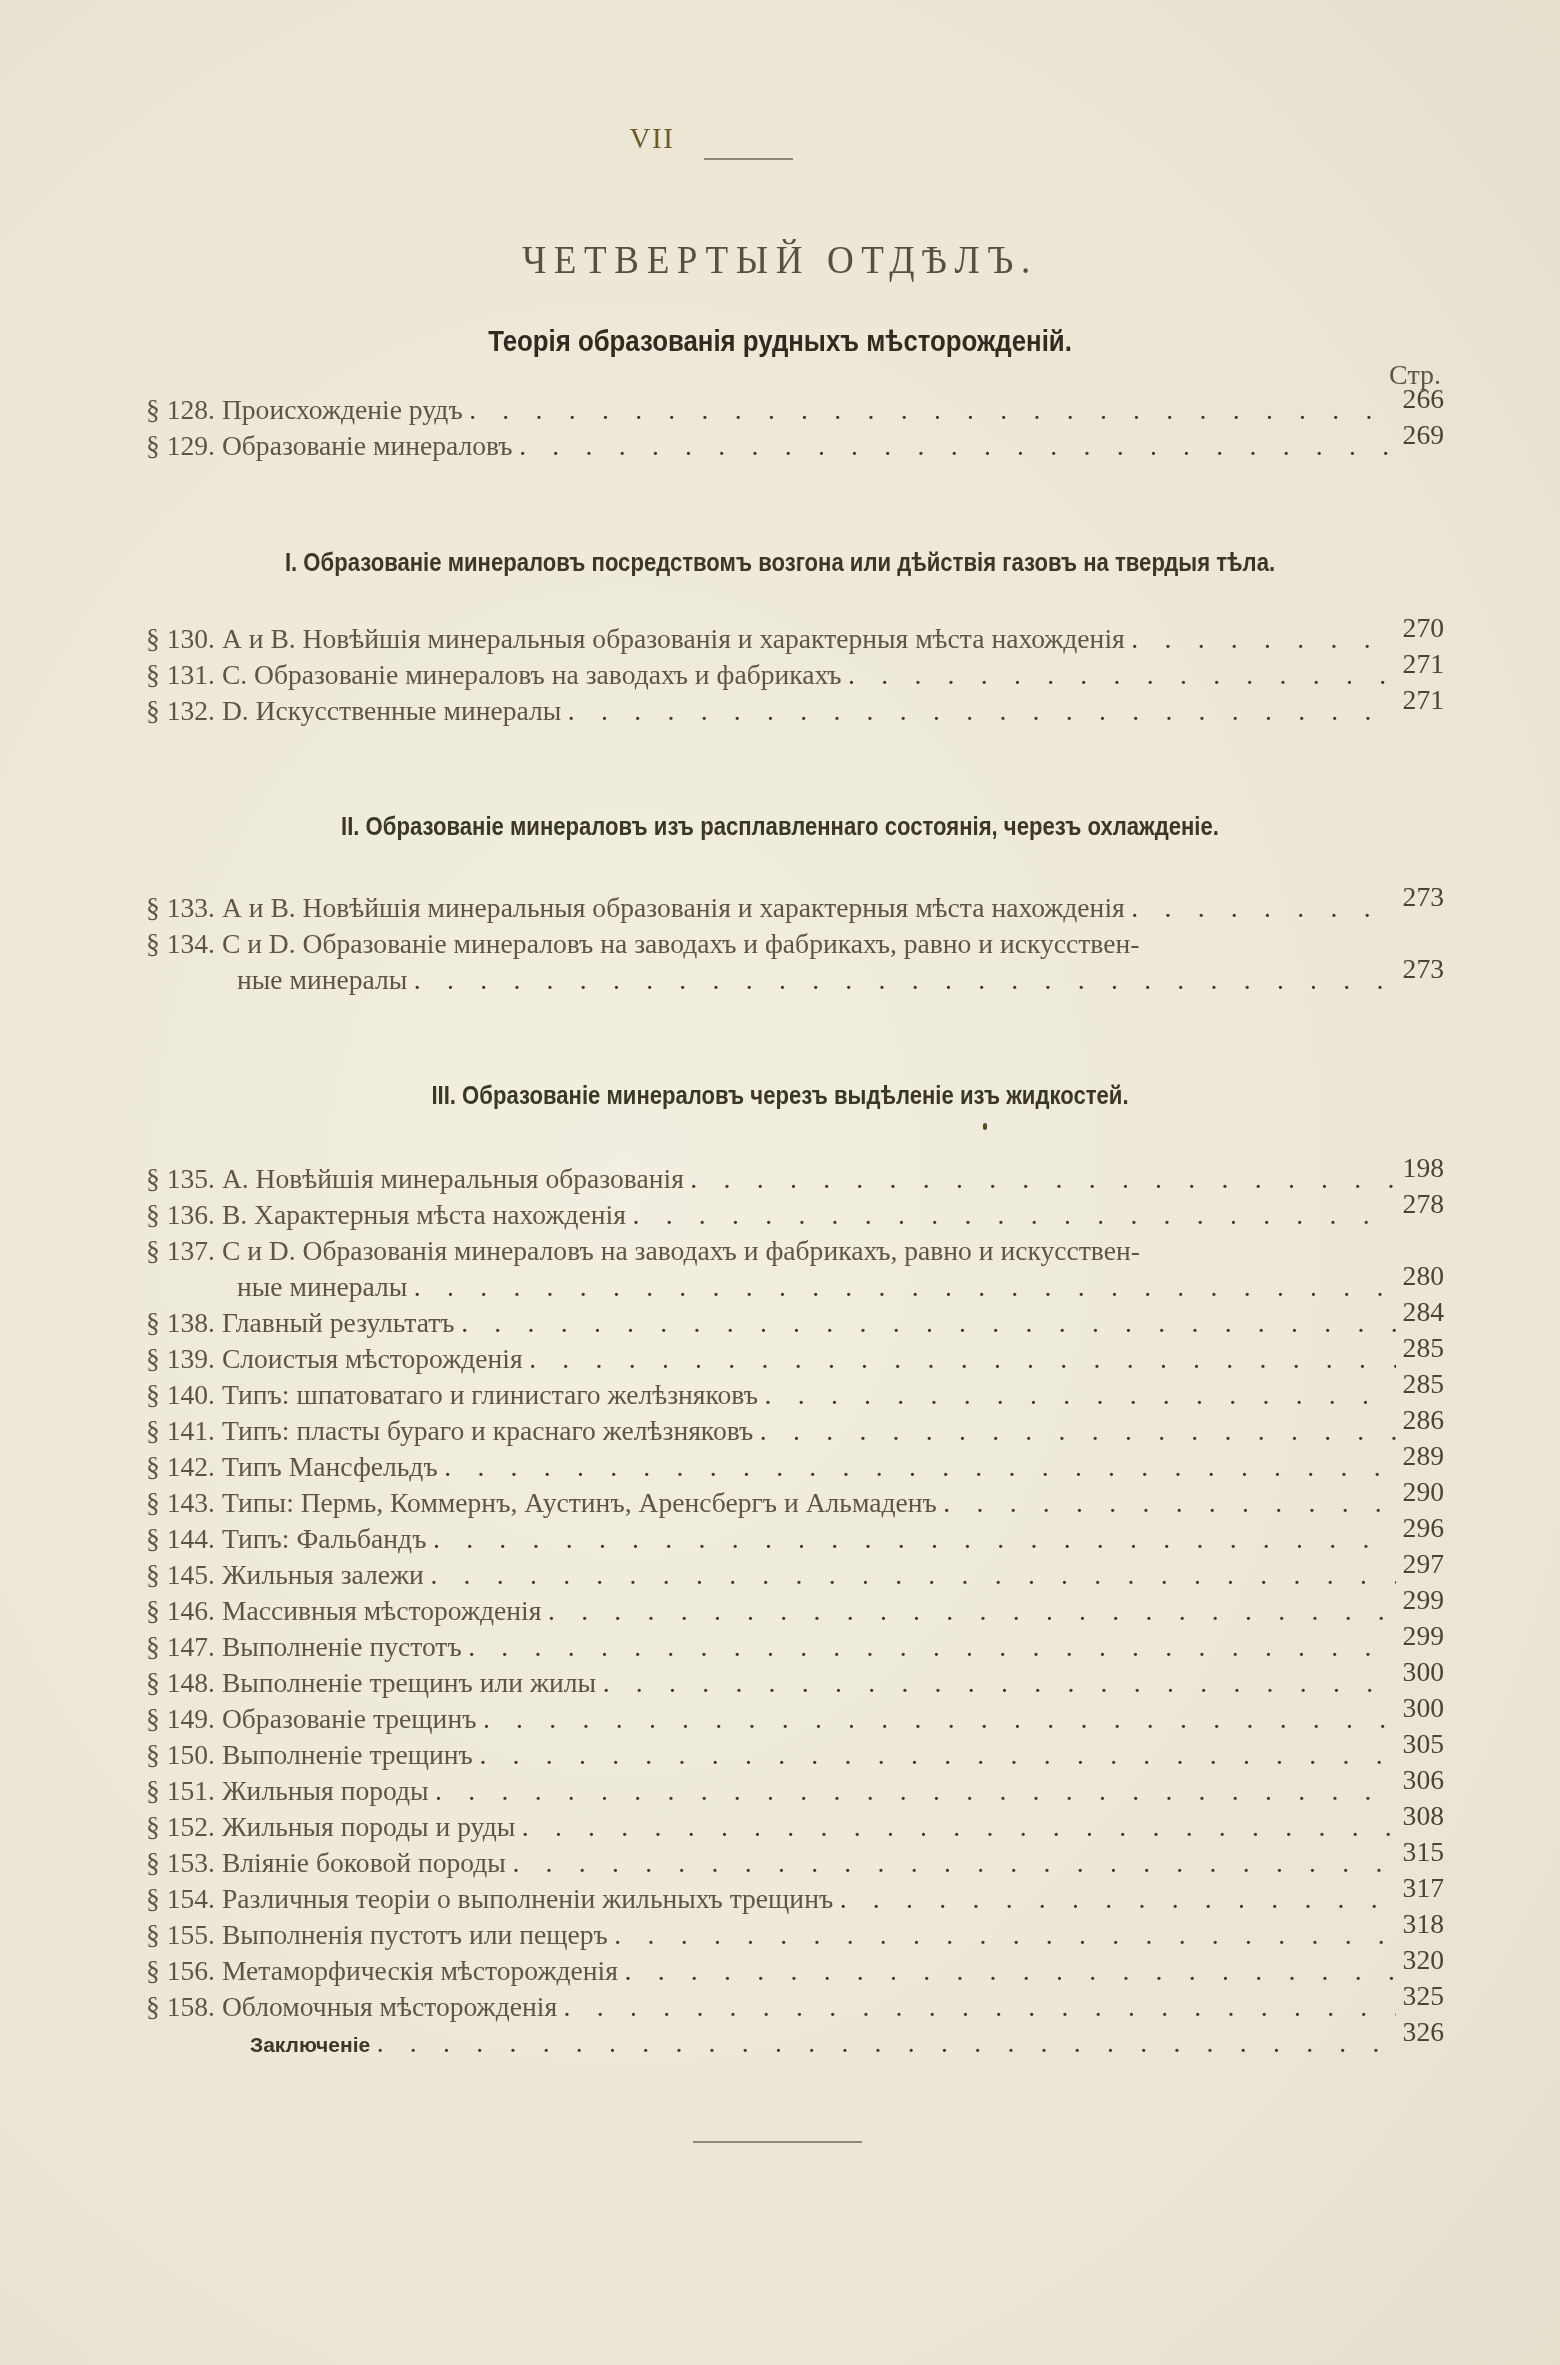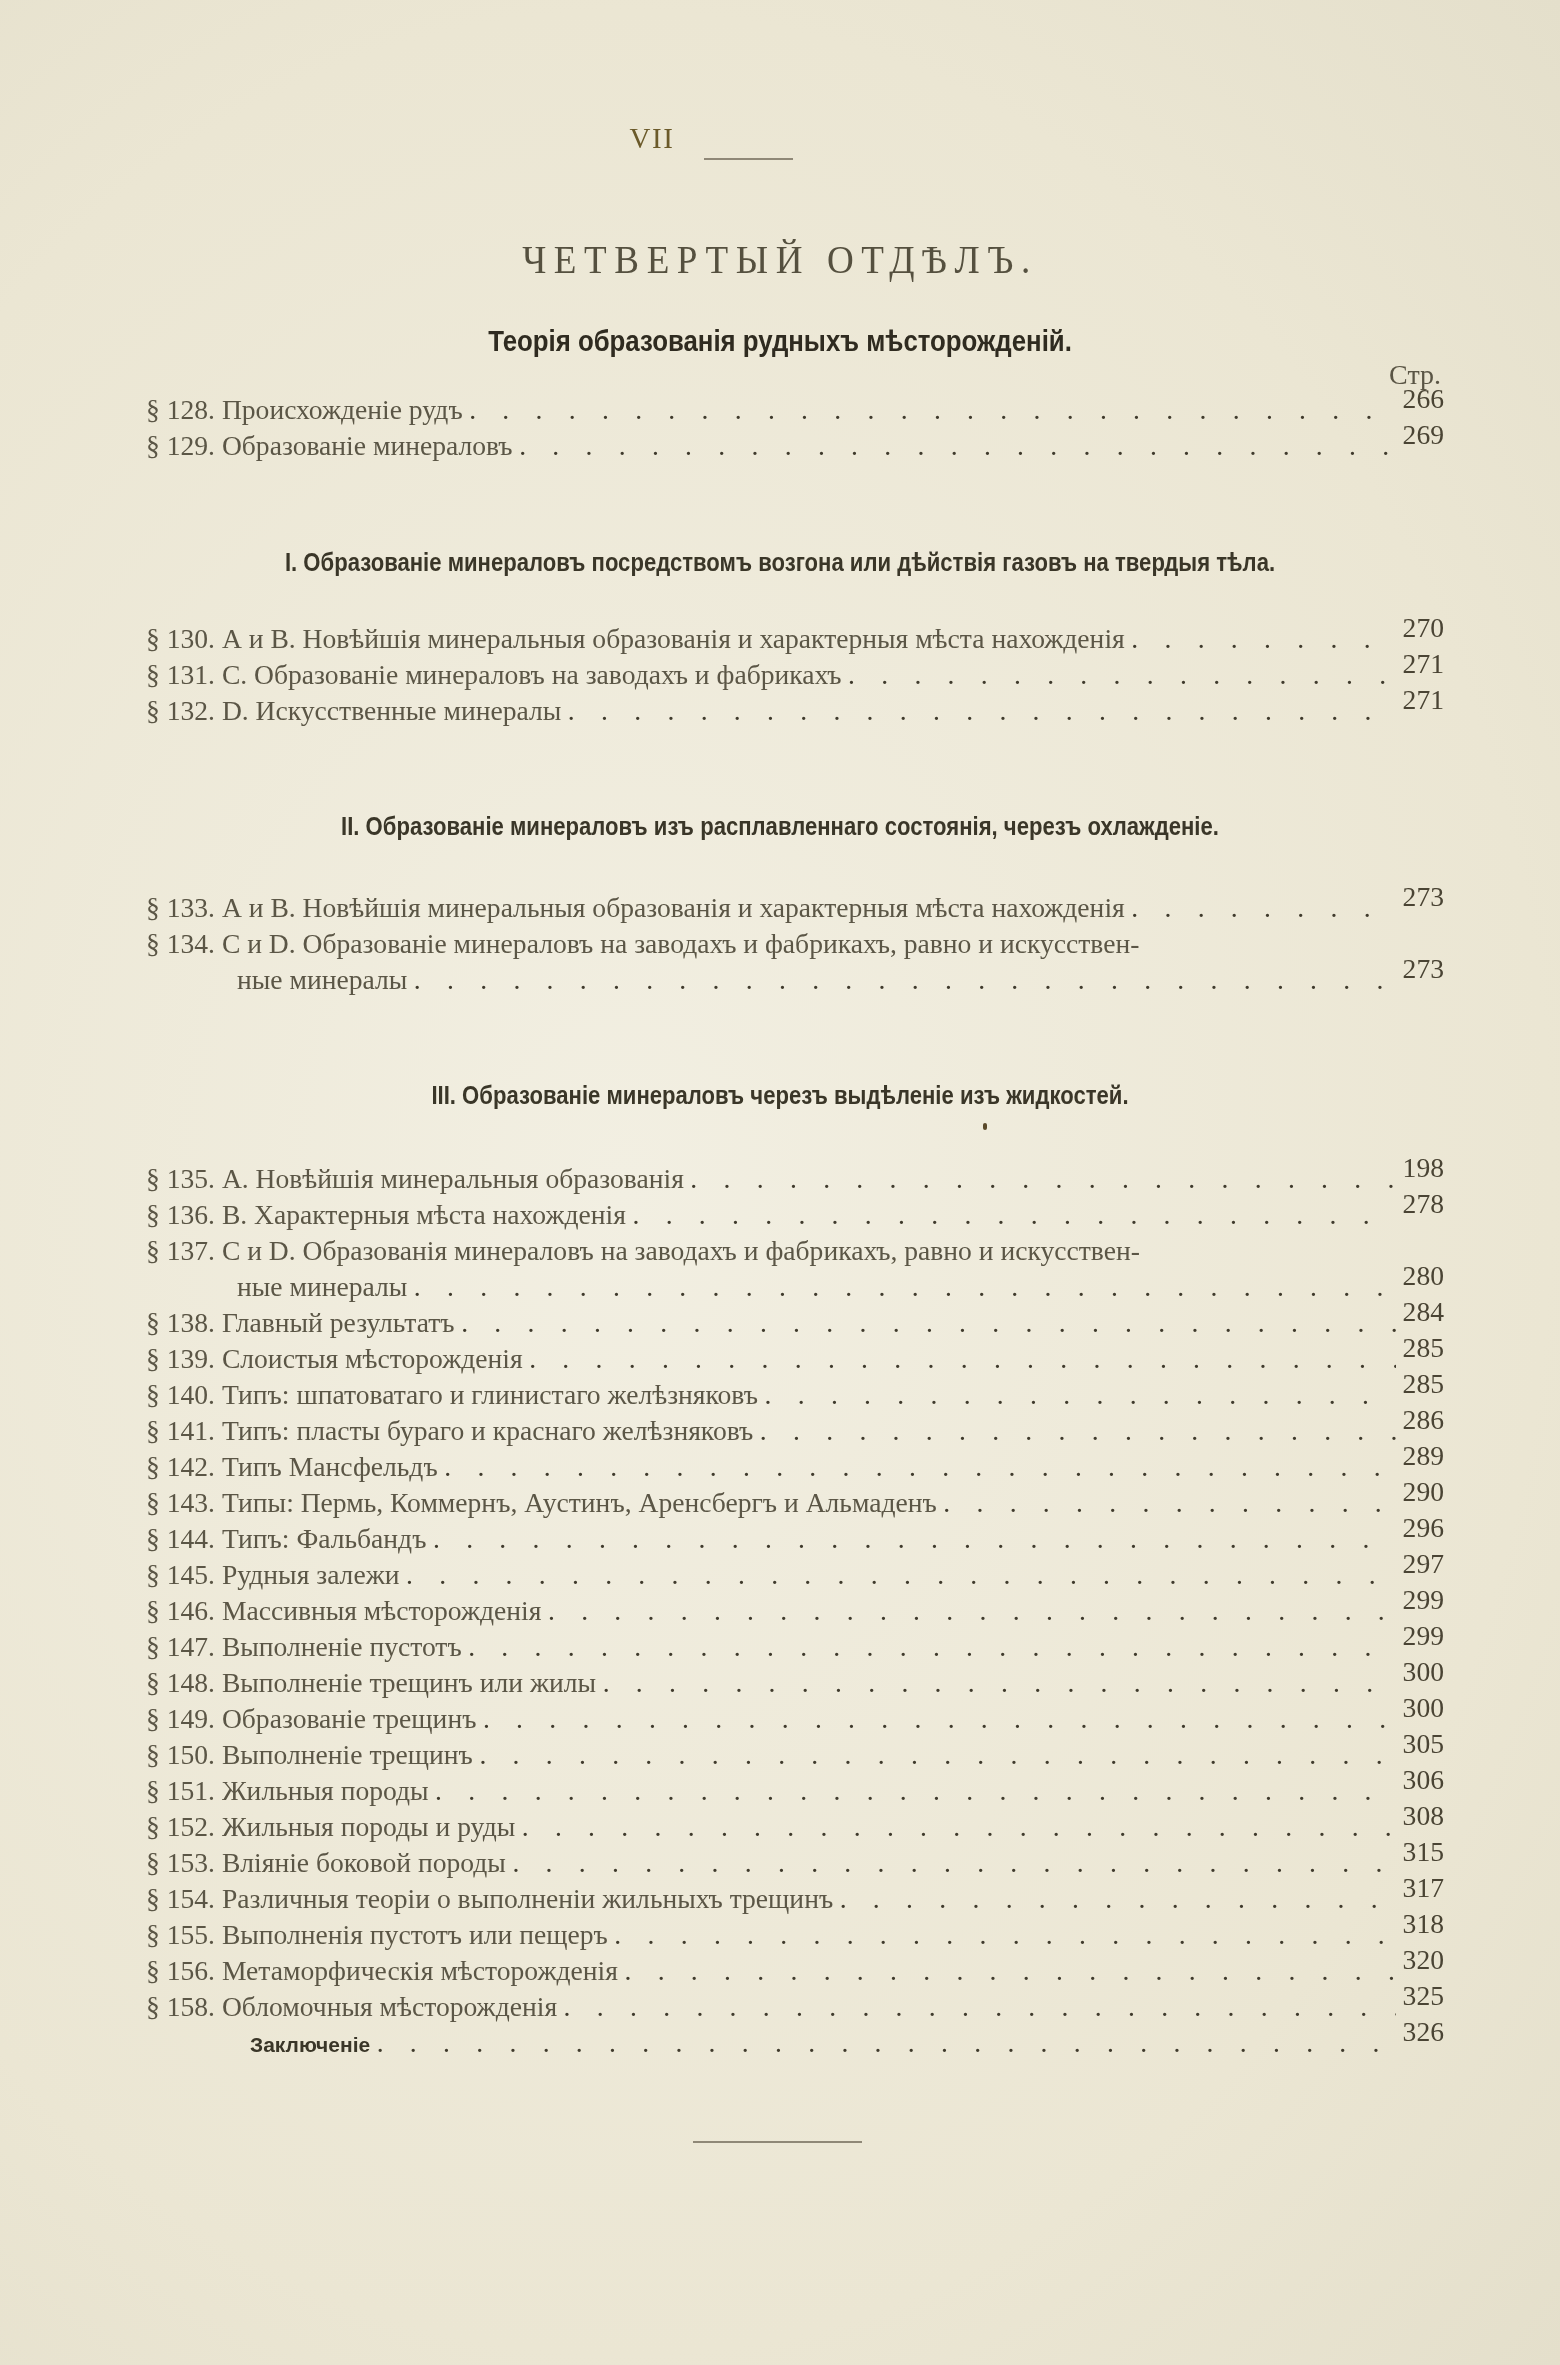--- a/index.html
+++ b/index.html
@@ -117,21 +117,21 @@
       <span class="dots"></span>
       <span class="pg">280</span>
     </div>
     <div class="toc-row"><span class="sect">§ 138.</span>&nbsp;<span class="title">Главный результатъ</span><span class="dots"></span><span class="pg">284</span></div>
     <div class="toc-row"><span class="sect">§ 139.</span>&nbsp;<span class="title">Слоистыя мѣсторожденія</span><span class="dots"></span><span class="pg">285</span></div>
     <div class="toc-row"><span class="sect">§ 140.</span>&nbsp;<span class="title">Типъ: шпатоватаго и глинистаго желѣзняковъ</span><span class="dots"></span><span class="pg">285</span></div>
     <div class="toc-row"><span class="sect">§ 141.</span>&nbsp;<span class="title">Типъ: пласты бураго и краснаго желѣзняковъ</span><span class="dots"></span><span class="pg">286</span></div>
     <div class="toc-row"><span class="sect">§ 142.</span>&nbsp;<span class="title">Типъ Мансфельдъ</span><span class="dots"></span><span class="pg">289</span></div>
     <div class="toc-row"><span class="sect">§ 143.</span>&nbsp;<span class="title">Типы: Пермь, Коммернъ, Аустинъ, Аренсбергъ и Альмаденъ</span><span class="dots"></span><span class="pg">290</span></div>
     <div class="toc-row"><span class="sect">§ 144.</span>&nbsp;<span class="title">Типъ: Фальбандъ</span><span class="dots"></span><span class="pg">296</span></div>
-    <div class="toc-row"><span class="sect">§ 145.</span>&nbsp;<span class="title">Рудныя залежи</span><span class="dots"></span><span class="pg">297</span></div>
+    <div class="toc-row"><span class="sect">§ 145.</span>&nbsp;<span class="title">Жильныя залежи</span><span class="dots"></span><span class="pg">297</span></div>
     <div class="toc-row"><span class="sect">§ 146.</span>&nbsp;<span class="title">Массивныя мѣсторожденія</span><span class="dots"></span><span class="pg">299</span></div>
     <div class="toc-row"><span class="sect">§ 147.</span>&nbsp;<span class="title">Выполненіе пустотъ</span><span class="dots"></span><span class="pg">299</span></div>
     <div class="toc-row"><span class="sect">§ 148.</span>&nbsp;<span class="title">Выполненіе трещинъ или жилы</span><span class="dots"></span><span class="pg">300</span></div>
     <div class="toc-row"><span class="sect">§ 149.</span>&nbsp;<span class="title">Образованіе трещинъ</span><span class="dots"></span><span class="pg">300</span></div>
     <div class="toc-row"><span class="sect">§ 150.</span>&nbsp;<span class="title">Выполненіе трещинъ</span><span class="dots"></span><span class="pg">305</span></div>
     <div class="toc-row"><span class="sect">§ 151.</span>&nbsp;<span class="title">Жильныя породы</span><span class="dots"></span><span class="pg">306</span></div>
     <div class="toc-row"><span class="sect">§ 152.</span>&nbsp;<span class="title">Жильныя породы и руды</span><span class="dots"></span><span class="pg">308</span></div>
     <div class="toc-row"><span class="sect">§ 153.</span>&nbsp;<span class="title">Вліяніе боковой породы</span><span class="dots"></span><span class="pg">315</span></div>
     <div class="toc-row"><span class="sect">§ 154.</span>&nbsp;<span class="title">Различныя теоріи о выполненіи жильныхъ трещинъ</span><span class="dots"></span><span class="pg">317</span></div>
     <div class="toc-row"><span class="sect">§ 155.</span>&nbsp;<span class="title">Выполненія пустотъ или пещеръ</span><span class="dots"></span><span class="pg">318</span></div>

